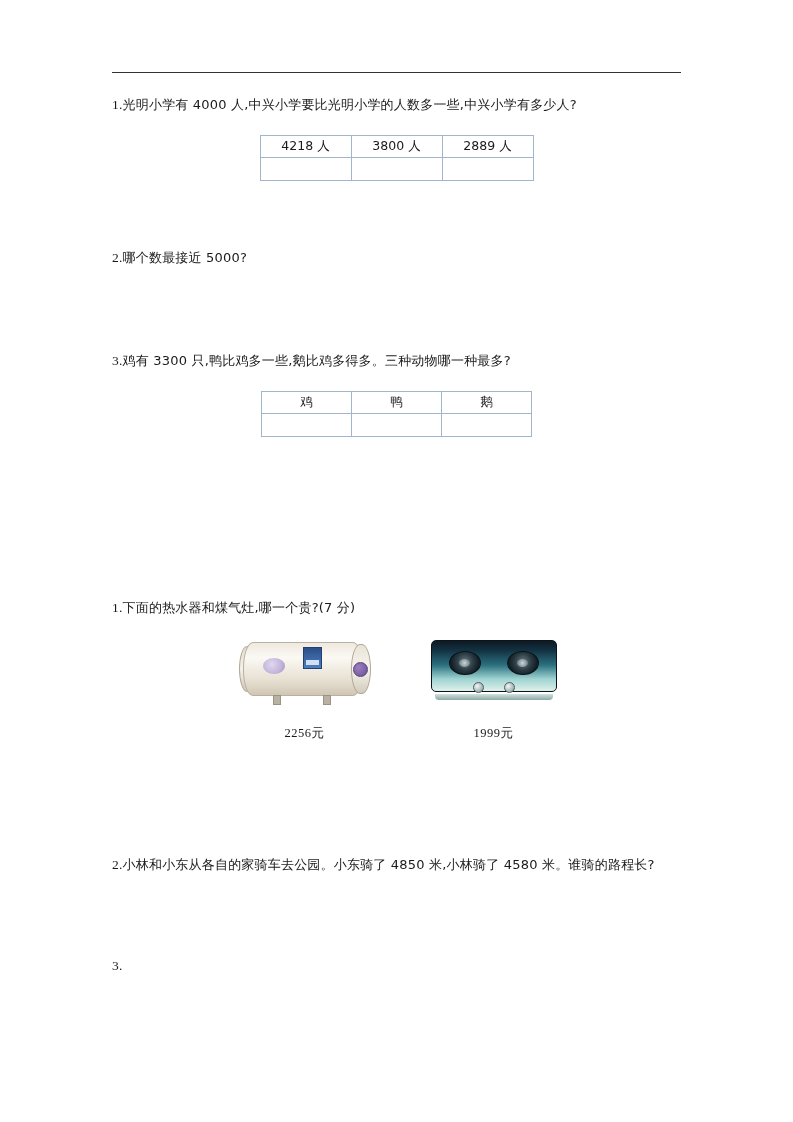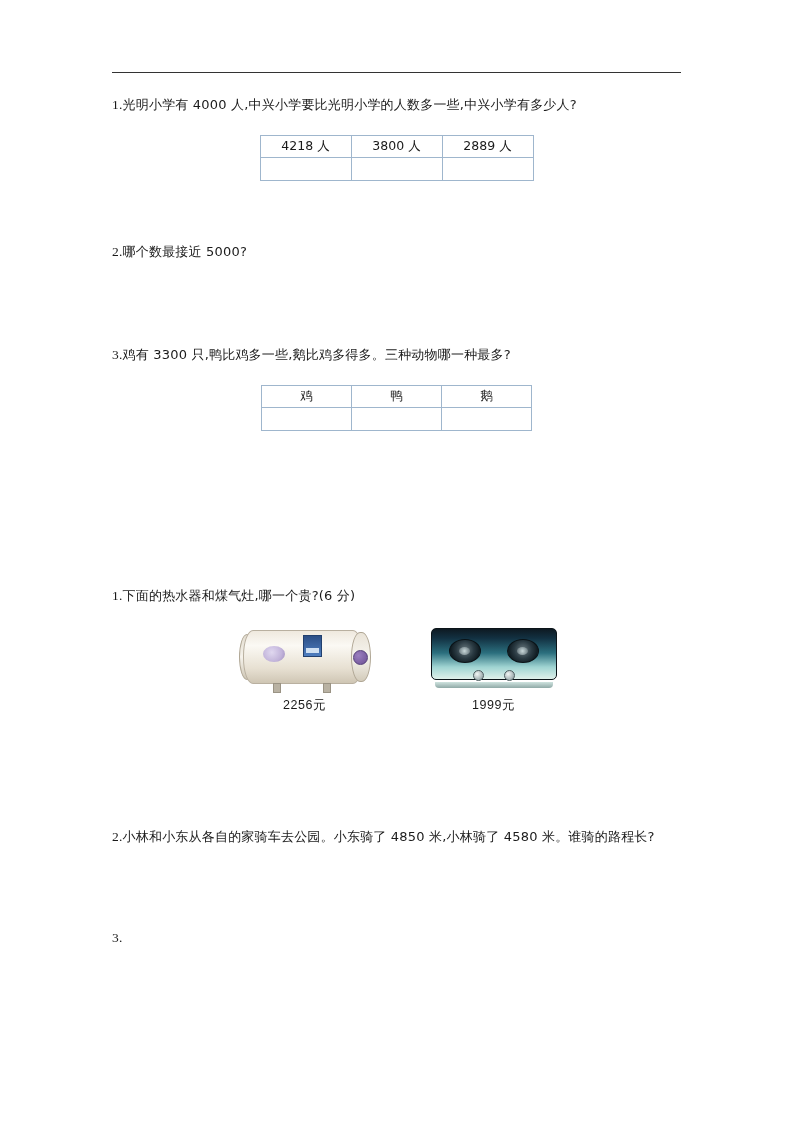--- a/index.html
+++ b/index.html
@@ -47,21 +47,21 @@
   .cn {
     font-family: "DejaVu Sans", sans-serif;
     font-size: 13px;
   }
   .spacer-sm { height: 26px; }
   .spacer-md { height: 52px; }
   .spacer-lg { height: 80px; }
 
   table.ans {
     border-collapse: collapse;
-    margin: 18px auto 8px auto;
+    margin: 18px auto 14px auto;
     table-layout: fixed;
   }
   table.ans td {
     border: 1px solid #9fb6cd;
     height: 21px;
     text-align: center;
     vertical-align: middle;
     font-size: 12.5px;
     font-family: "DejaVu Sans", sans-serif;
     padding: 0 6px;
@@ -84,23 +84,23 @@
     justify-content: center;
     gap: 58px;
     margin-top: 18px;
   }
   .pic-item {
     display: flex;
     flex-direction: column;
     align-items: center;
   }
   .price {
-    margin-top: 9px;
+    margin-top: 25px;
     font-size: 12.5px;
-    font-family: Liberation Sans, sans-serif;
+    font-family: Liberation Serif, serif;
     letter-spacing: 0.5px;
   }
 
   
   .heater {
     width: 136px;
     height: 62px;
     position: relative;
   }
   .heater .body {
@@ -296,21 +296,21 @@
       </tr>
     </tbody>
       </table>
 
     <div style="height:120px"></div>
 
 
     <div class="spacer-sm"></div>
 
     <p class="q-line">
-      <span class="q-num">1.</span><span class="cn">下面的热水器和煤气灶,哪一个贵?(6 分)</span>
+      <span class="q-num">1.</span><span class="cn">下面的热水器和煤气灶,哪一个贵?(7 分)</span>
     </p>
 
     <div class="pics">
       <div class="pic-item">
         <div class="heater">
           <div class="cap-l"></div>
           <div class="body"></div>
           <div class="decal"></div>
           <div class="panel"></div>
           <div class="cap-r"></div>

